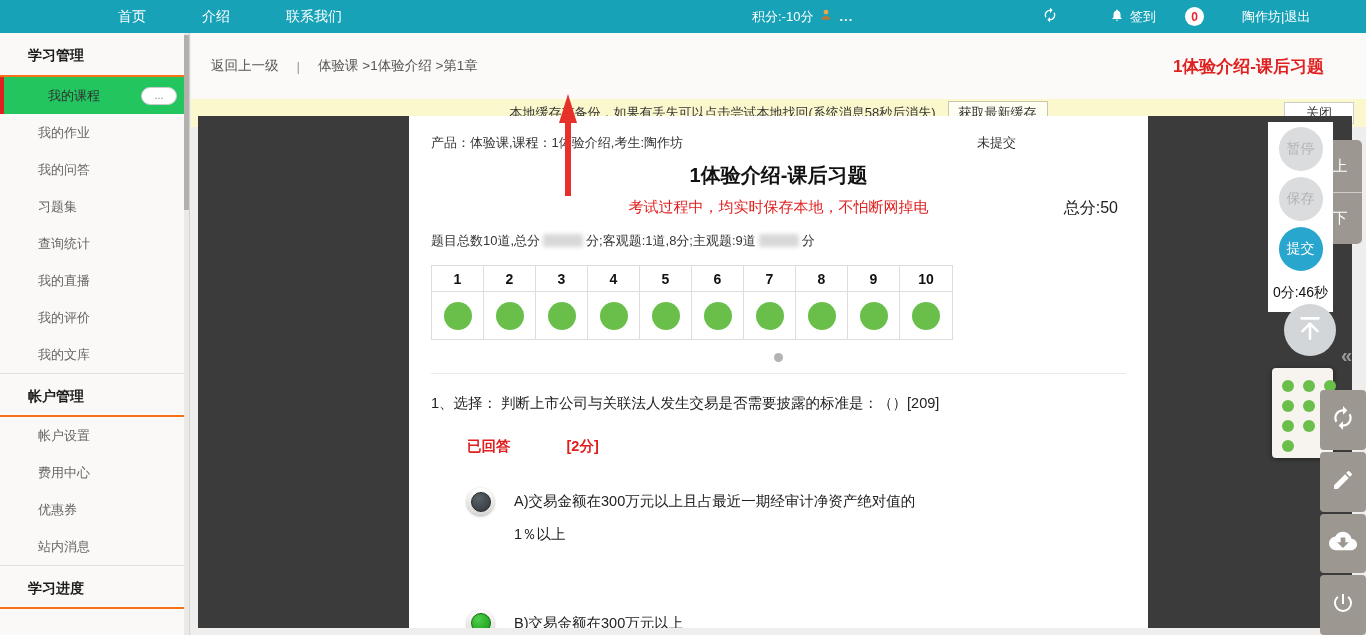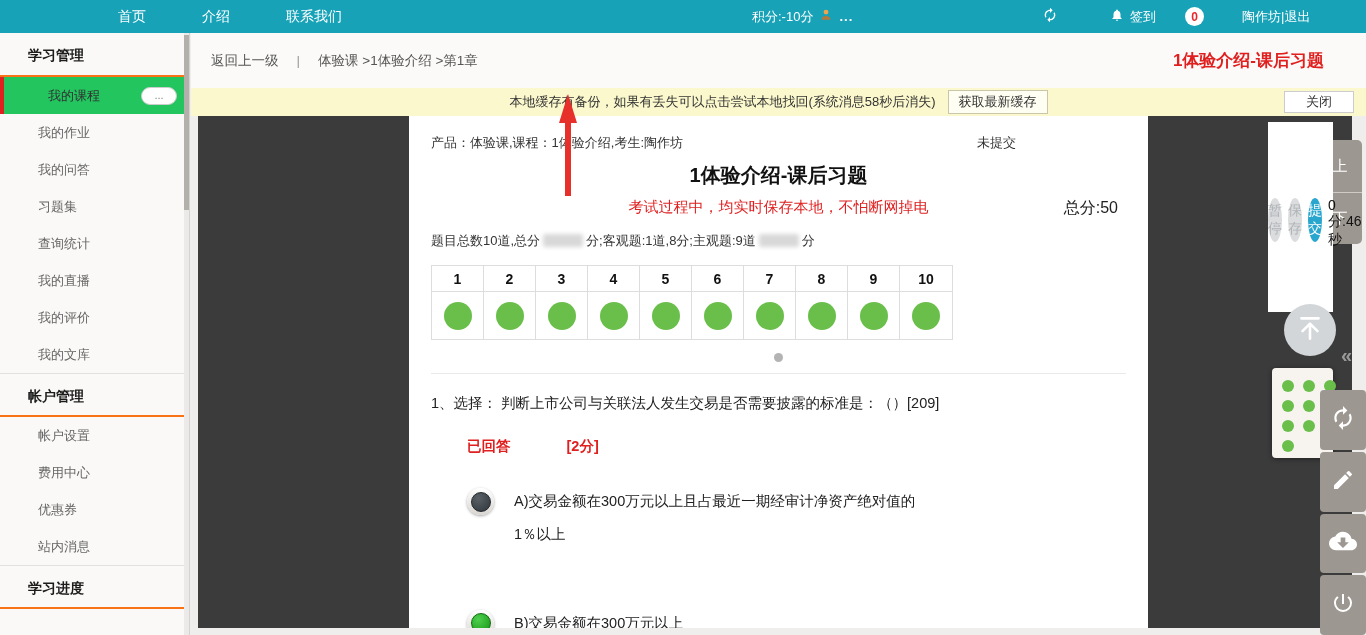--- a/index.html
+++ b/index.html
@@ -34,21 +34,21 @@
   .side-item.active { background:#22c55e; color:#333; border-left:4px solid var(--red,#e01f1f);
                       padding-left:44px; }
   .more-pill { position:absolute; right:12px; top:50%; transform:translateY(-50%);
                width:36px; height:18px; border:1px solid #ccc; border-radius:10px; background:#fff;
                color:#888; font-size:11px; line-height:14px; text-align:center; cursor:pointer; }
   .side-scrollbar { position:absolute; right:0; top:0; width:5px; height:100%; background:#eceae8; }
   .side-scroll-thumb { position:absolute; top:2px; right:0; width:5px; height:175px; background:#b3afab; }
 
   
   .main { position:absolute; left:191px; top:33px; right:0; bottom:0; background:#f0eeec; }
-  .crumb-row { height:55px; background:#fbfaf8; display:flex; align-items:center;
+  .crumb-row { height:66px; background:#fbfaf8; display:flex; align-items:center;
                padding:0 20px; font-size:13.5px; color:#555; }
   .crumb-back { cursor:pointer; }
   .crumb-sep { margin:0 18px; color:#999; }
   .crumb-path { cursor:pointer; }
   .crumb-title { margin-left:auto; margin-right:22px; color:var(--red,#e01f1f);
                  font-size:17px; font-weight:bold; }
   .notice-bar { position:relative; height:28px; background:var(--notice-yellow,#fbf8cd);
                 display:flex; align-items:center; justify-content:center; gap:12px;
                 font-size:13px; color:#333; }
   .notice-refresh { border:1px solid #c9c6aa; background:#fffef2; font-size:13px; color:#333;
@@ -96,21 +96,21 @@
   .radio-dark  { background:radial-gradient(circle at 35% 30%, #5a6167, #30373b); border:1px solid #23282b; }
   .radio-green { background:radial-gradient(circle at 35% 30%, #4ed04e, #149414); border:1px solid #0c6b0c; }
   .option-text { font-size:14.5px; color:#222; line-height:1.5; padding-top:3px; }
   .option-line2 { margin-top:11px; }
 
   
   .red-arrow { position:absolute; left:556px; top:94px; z-index:30; }
 
   
   .float-panel { position:absolute; left:1268px; top:122px; width:65px; height:190px; background:#fff;
-                 display:flex; align-items:center; padding-top:5px; gap:6px;
+                 display:flex; flex-direction:column; align-items:center; padding-top:5px; gap:6px;
                  z-index:25; }
   .ctl-circle { width:44px; height:44px; border-radius:50%; display:grid; place-items:center;
                 font-size:14px; cursor:pointer; }
   .ctl-gray { background:#dadcde; color:#b0b4b6; }
   .ctl-blue { background:var(--submit-blue,#29a6ce); color:#fff; }
   .timer { margin-top:7px; font-size:14px; color:#111; }
   .updown { position:absolute; left:1318px; top:140px; width:44px; border-radius:5px;
             overflow:hidden; z-index:24; }
   .ud-btn { height:52px; background:var(--gray-btn,#9c9790); color:#fff; font-size:15px;
             display:grid; place-items:center; cursor:pointer; }

